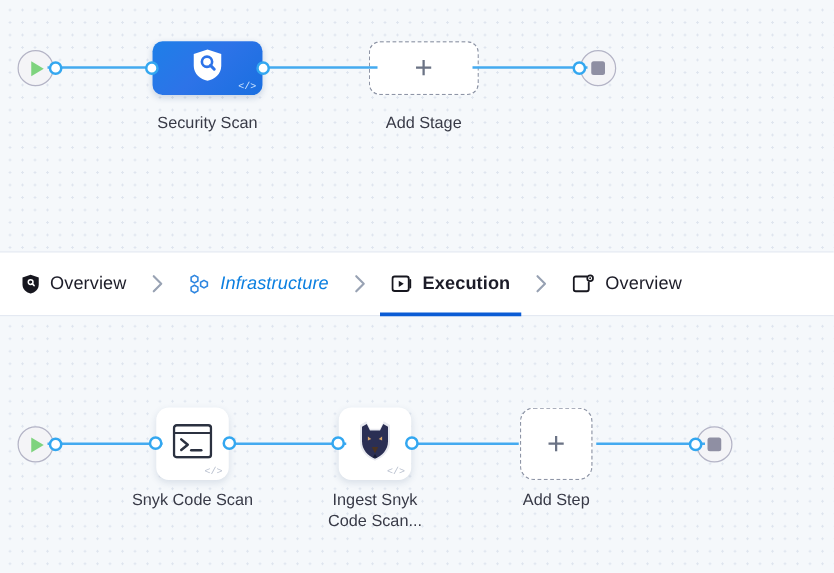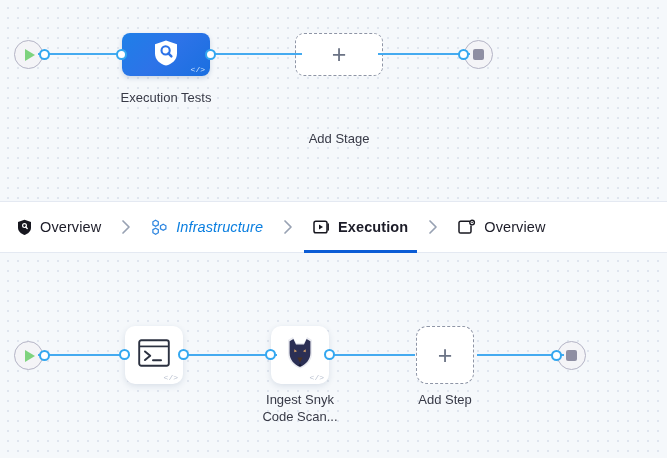--- a/index.html
+++ b/index.html
@@ -203,28 +203,28 @@
         <svg width="26" height="28" viewBox="0 0 26 28">
           <path d="M13 1.5 L24 5.2 V14.5 C24 21 18.8 25.2 13 26.6 C7.2 25.2 2 21 2 14.5 V5.2 Z" fill="#ffffff"></path>
           <circle cx="12.6" cy="11.4" r="4.1" fill="none" stroke="#2d73e8" stroke-width="2.1"></circle>
           <line x1="15.4" y1="14.3" x2="18.4" y2="17.4" stroke="#2d73e8" stroke-width="2.4" stroke-linecap="round"></line>
         </svg>
       </span>
       <span class="code-badge on-blue">&lt;/&gt;</span>
     </div>
     <div class="port" style="left:-6px; top:16px;"></div>
     <div class="port" style="left:83px; top:16px;"></div>
-    <div class="node-label" style="left:-16px; top:56px; width:120px;">Execution Tests</div>
+    <div class="node-label" style="left:-16px; top:56px; width:120px;">Security Scan</div>
   </div>
 
   <div class="node" style="left:295px; top:33px;">
     <div class="add-stage">
       <span class="plus">+</span>
     </div>
-    <div class="node-label" style="left:-16px; top:56px; width:120px;margin-top:41px;">Add Stage</div>
+    <div class="node-label" style="left:-16px; top:56px; width:120px;">Add Stage</div>
   </div>
 
   <div class="node" style="left:464px; top:40px;">
     <div class="terminal">
       <div class="stop-sq"></div>
     </div>
     <div class="port" style="left:-6px; top:9px;"></div>
   </div>
 </div>
 
@@ -316,20 +316,21 @@
           <rect x="1.2" y="1.2" width="29.6" height="25.6" rx="2.2" fill="none" stroke="#2b3140" stroke-width="1.9"></rect>
           <line x1="1.2" y1="7.4" x2="30.8" y2="7.4" stroke="#2b3140" stroke-width="1.7"></line>
           <path d="M7 12.5 L12.2 16.8 L7 21" fill="none" stroke="#2b3140" stroke-width="2" stroke-linecap="round" stroke-linejoin="round"></path>
           <line x1="15" y1="21.2" x2="23" y2="21.2" stroke="#2b3140" stroke-width="2" stroke-linecap="round"></line>
         </svg>
       </span>
       <span class="code-badge on-white">&lt;/&gt;</span>
     </div>
     <div class="port" style="left:-6px; top:23px;"></div>
     <div class="port" style="left:53px; top:23px;"></div>
+    <div class="node-label" style="left:-31px; top:65px; width:120px;">Snyk Code Scan</div>
   </div>
 
   <div class="node" style="left:271px; top:73px;">
     <div class="step-card">
       <span>
         <svg width="30" height="34" viewBox="0 0 30 34">
           <path d="M3 4 L8 1 L11 7 H19 L22 1 L27 4 V17 C27 25 21.5 30 15 32.5 C8.5 30 3 25 3 17 Z" fill="#e9eaf0"></path>
           <path d="M4.6 5.3 L8.4 3.1 L11 8.4 H19 L21.6 3.1 L25.4 5.3 V17 C25.4 24 20.6 28.6 15 30.9 C9.4 28.6 4.6 24 4.6 17 Z" fill="#2b2f54"></path>
           <path d="M9.3 13.2 L12 15.2 L9.3 16.3 Z" fill="#d8a46a"></path>
           <path d="M20.7 13.2 L18 15.2 L20.7 16.3 Z" fill="#d8a46a"></path>

